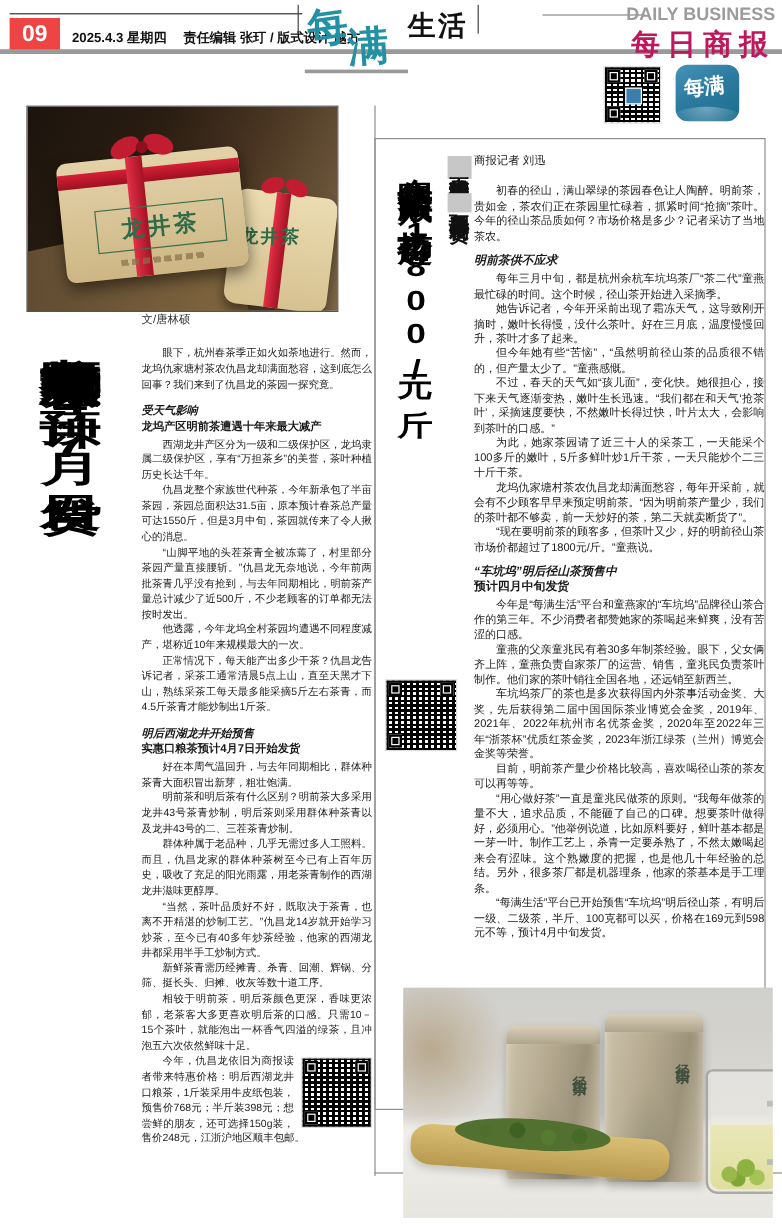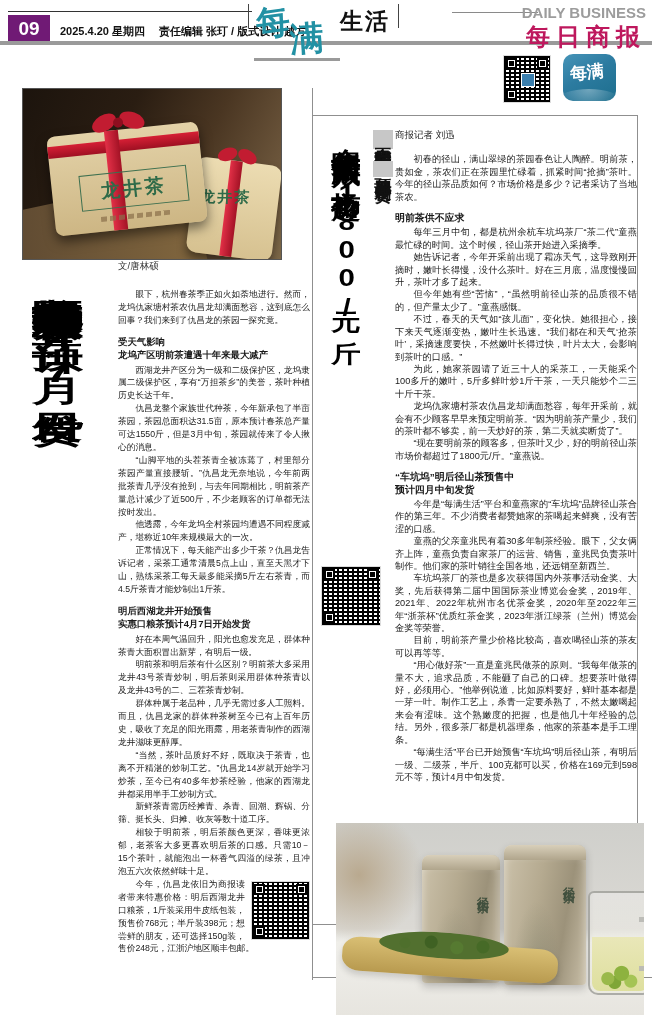--- a/index.html
+++ b/index.html
@@ -1,20 +1,20 @@
 <!DOCTYPE html>
 <html><head>
 <meta charset="utf-8">
 <style>
   html,body{margin:0;padding:0;background:#fff;}
   .page{position:relative;width:652px;height:1024px;background:#fff;overflow:hidden;
         font-family:"Liberation Sans","DejaVu Sans",sans-serif;color:#111;}
   
   .hdr-line-l{position:absolute;left:8px;top:11px;width:244px;height:1px;background:#333;}
-  .pageno{position:absolute;left:8px;top:15px;width:42px;height:28px;background:#701a75;color:#fff;
+  .pageno{position:absolute;left:8px;top:15px;width:42px;height:28px;background:#ef4444;color:#fff;
           font-size:19px;font-weight:700;display:flex;align-items:center;justify-content:center;}
   .dateline{position:absolute;left:60px;top:24px;font-size:11px;font-weight:700;color:#111;white-space:nowrap;}
   .dateline .eds{margin-left:14px;}
   .hdr-bar{position:absolute;left:0;top:41px;width:652px;height:4px;background:#9a9a9a;}
   .logo{position:absolute;left:248px;top:2px;width:160px;height:62px;z-index:3;}
   .tick{position:absolute;top:2px;width:1px;height:24px;background:#444;}
   .t1{left:0}.t2{left:150px}
   .lc{position:absolute;color:#2291a4;font-weight:900;}
   .c1{left:8px;top:-2px;font-size:34px;transform:rotate(-8deg);}
   .c2{left:42px;top:14px;font-size:34px;transform:rotate(-4deg);}
@@ -53,21 +53,21 @@
   .vh-sub{position:absolute;left:60px;top:14px;height:430px;writing-mode:vertical-rl;text-orientation:upright;
           font-size:17px;font-weight:700;letter-spacing:1px;line-height:1.15;overflow:hidden;}
   .vh-sub .hl{background:#c7c7c7;padding:4px 2px;}
   .vgap{display:inline-block;width:2px;height:12px;}
   
   .col{position:absolute;color:#1a1a1a;}
   .col-left{left:96px;top:200px;width:192px;height:692px;font-size:8.7px;line-height:12.9px;overflow:hidden;}
   .col-right{left:82px;top:13px;width:242px;height:792px;font-size:9.2px;line-height:12.4px;overflow:hidden;}
   .para{margin:0;text-indent:2em;text-align:justify;}
   .sec-head{font-weight:700;font-size:1.08em;margin:0;}
-  .para + .sec-head{margin-top:9px;}
+  .para + .sec-head{margin-top:9px;font-style:italic;}
   .sec-head + .para{margin-top:2px;}
   .byline-l{position:absolute;left:96px;top:172px;font-size:9.5px;color:#333;}
   .byline-r{font-size:9.5px;margin:0 0 12px 0;color:#222;}
   
   .photo-left{position:absolute;left:0;top:0;width:258px;height:170px;border:1px solid #555;overflow:hidden;
               background:linear-gradient(115deg,#1c140d 0%,#2a1d12 35%,#4a3622 62%,#6a543a 85%,#7d6848 100%);}
   .pl-table{position:absolute;left:-30px;bottom:-46px;width:210px;height:110px;transform:rotate(-12deg);
             background:linear-gradient(100deg,#5a4630,#83683f);}
   .pkg1{position:absolute;left:28px;top:40px;width:152px;height:100px;border-radius:8px;transform:rotate(-6deg);
         background:linear-gradient(180deg,#e3d2a8,#cdb684);box-shadow:0 6px 12px rgba(0,0,0,.5);}
@@ -128,21 +128,21 @@
                      radial-gradient(circle at 80% 45%,#466a27 0 6px,transparent 7px),#52702f;}
 </style>
 </head>
 <body>
 
 <div class="page">
 
   <div class="hdr-line-l"></div>
   <div class="pageno">09</div>
   <div class="dateline">
-    <span>2025.4.20 星期四</span><span class="eds">责任编辑 张玎 / 版式设计 越方</span>
+    <span>2025.4.3 星期四</span><span class="eds">责任编辑 张玎 / 版式设计 越方</span>
   </div>
   <div class="hdr-bar"></div>
   <div class="logo">
     <span class="tick t1"></span>
     <span class="lc c1">每</span>
     <span class="lc c2">满</span>
     <span class="lsub">生活</span>
     <span class="tick t2"></span>
     <span class="logo-underline"></span>
   </div>
@@ -191,21 +191,21 @@
         <p class="para">眼下，杭州春茶季正如火如荼地进行。然而，龙坞仇家塘村茶农仇昌龙却满面愁容，这到底怎么回事？我们来到了仇昌龙的茶园一探究竟。</p>
         <div class="sec-head">受天气影响</div>
         <div class="sec-head">龙坞产区明前茶遭遇十年来最大减产</div>
         <p class="para">西湖龙井产区分为一级和二级保护区，龙坞隶属二级保护区，享有“万担茶乡”的美誉，茶叶种植历史长达千年。</p>
         <p class="para">仇昌龙整个家族世代种茶，今年新承包了半亩茶园，茶园总面积达31.5亩，原本预计春茶总产量可达1550斤，但是3月中旬，茶园就传来了令人揪心的消息。</p>
         <p class="para">“山脚平地的头茬茶青全被冻蔫了，村里部分茶园产量直接腰斩。”仇昌龙无奈地说，今年前两批茶青几乎没有抢到，与去年同期相比，明前茶产量总计减少了近500斤，不少老顾客的订单都无法按时发出。</p>
         <p class="para">他透露，今年龙坞全村茶园均遭遇不同程度减产，堪称近10年来规模最大的一次。</p>
         <p class="para">正常情况下，每天能产出多少干茶？仇昌龙告诉记者，采茶工通常清晨5点上山，直至天黑才下山，熟练采茶工每天最多能采摘5斤左右茶青，而4.5斤茶青才能炒制出1斤茶。</p>
         <div class="sec-head">明后西湖龙井开始预售</div>
         <div class="sec-head">实惠口粮茶预计4月7日开始发货</div>
-        <p class="para">好在本周气温回升，阳光也愈发充足，群体种茶青大面积冒出新芽，有明后一级。</p>
+        <p class="para">好在本周气温回升，与去年同期相比，群体种茶青大面积冒出新芽，粗壮饱满。</p>
         <p class="para">明前茶和明后茶有什么区别？明前茶大多采用龙井43号茶青炒制，明后茶则采用群体种茶青以及龙井43号的二、三茬茶青炒制。</p>
         <p class="para">群体种属于老品种，几乎无需过多人工照料。而且，仇昌龙家的群体种茶树至今已有上百年历史，吸收了充足的阳光雨露，用老茶青制作的西湖龙井滋味更醇厚。</p>
         <p class="para">“当然，茶叶品质好不好，既取决于茶青，也离不开精湛的炒制工艺。”仇昌龙14岁就开始学习炒茶，至今已有40多年炒茶经验，他家的西湖龙井都采用半手工炒制方式。</p>
         <p class="para">新鲜茶青需历经摊青、杀青、回潮、辉锅、分筛、挺长头、归摊、收灰等数十道工序。</p>
         <p class="para">相较于明前茶，明后茶颜色更深，香味更浓郁，老茶客大多更喜欢明后茶的口感。只需10－15个茶叶，就能泡出一杯香气四溢的绿茶，且冲泡五六次依然鲜味十足。</p>
         <div class="qr qr-float">
           <i class="ftl"></i>
           <i class="ftr"></i>
           <i class="fbl"></i>
         </div>

